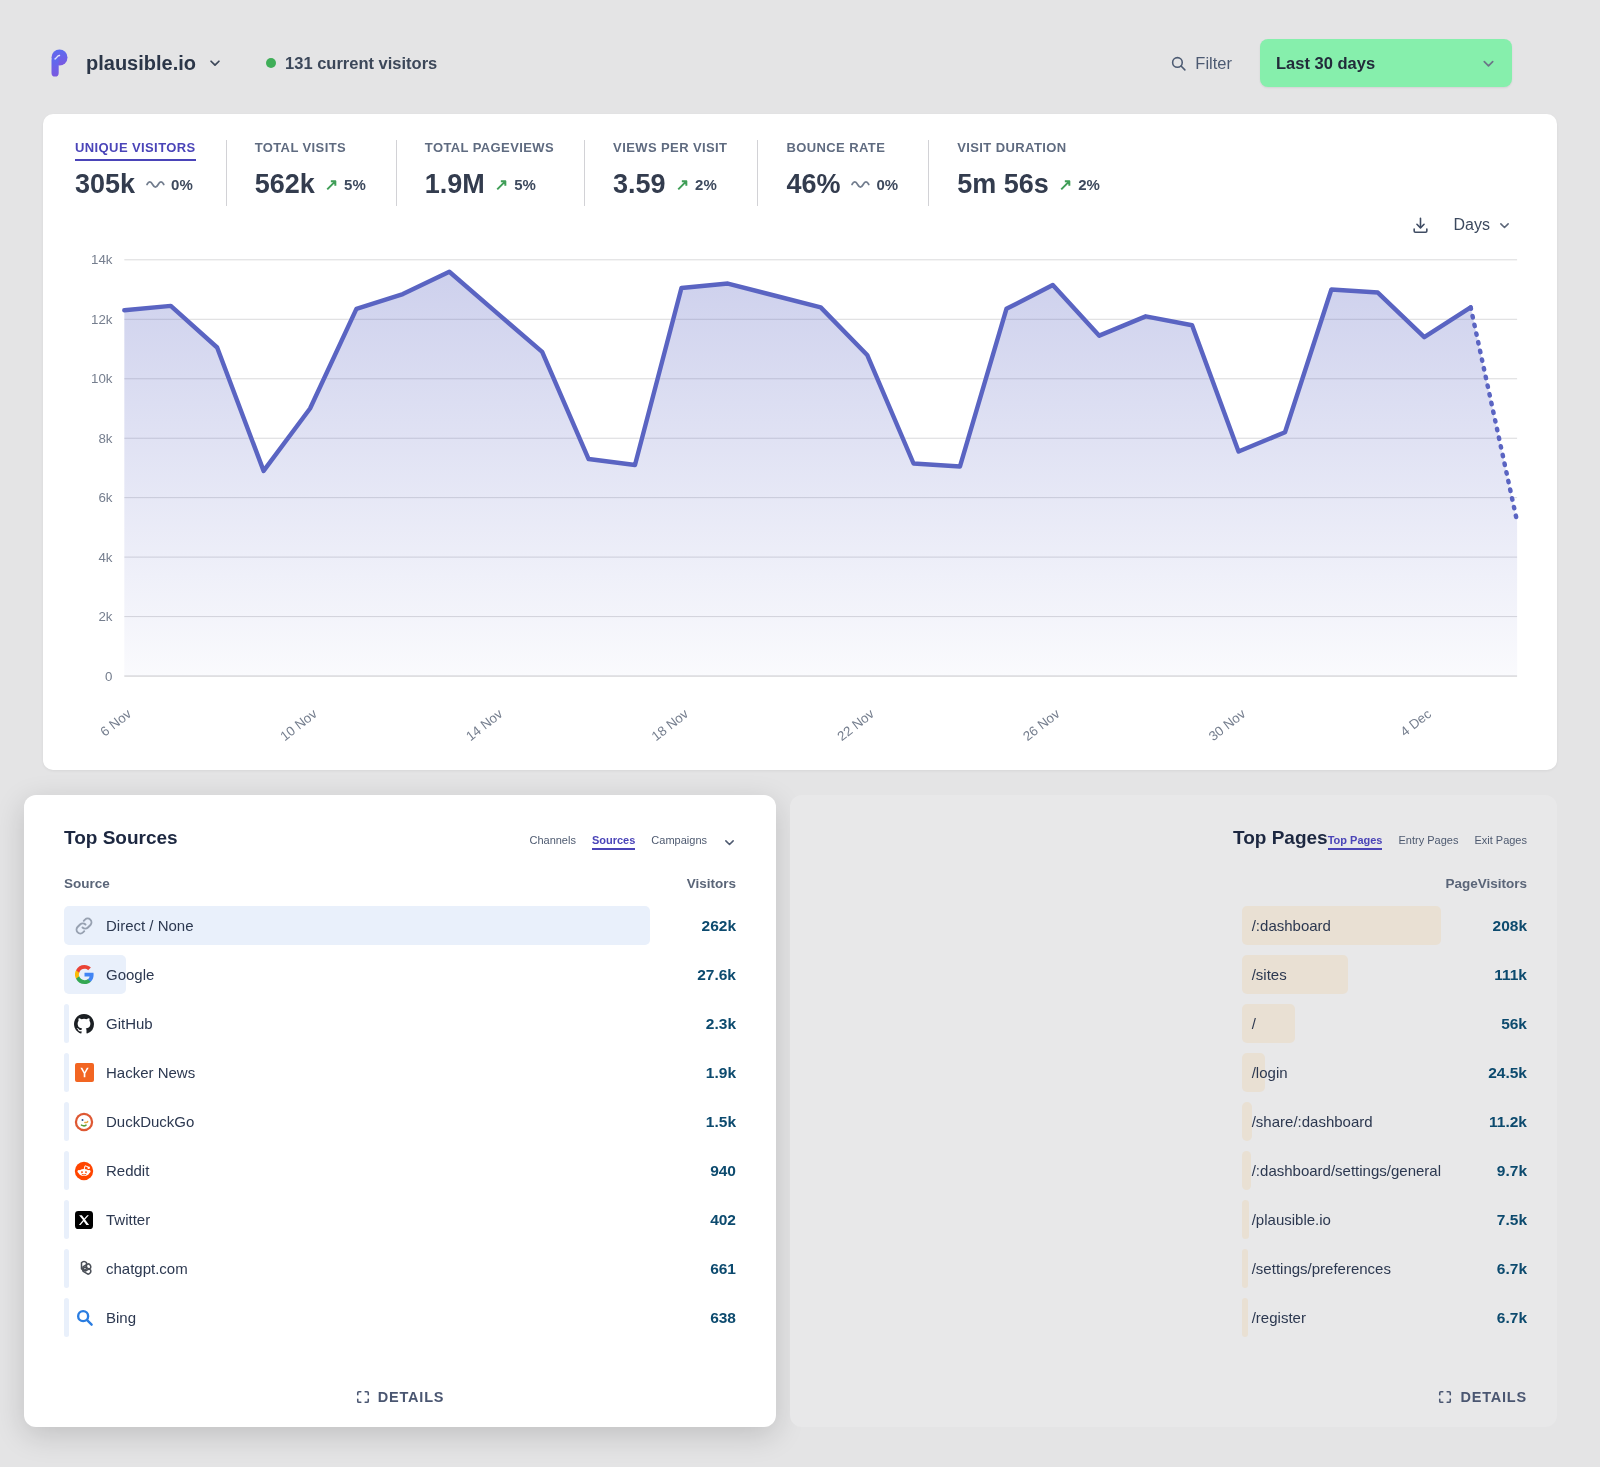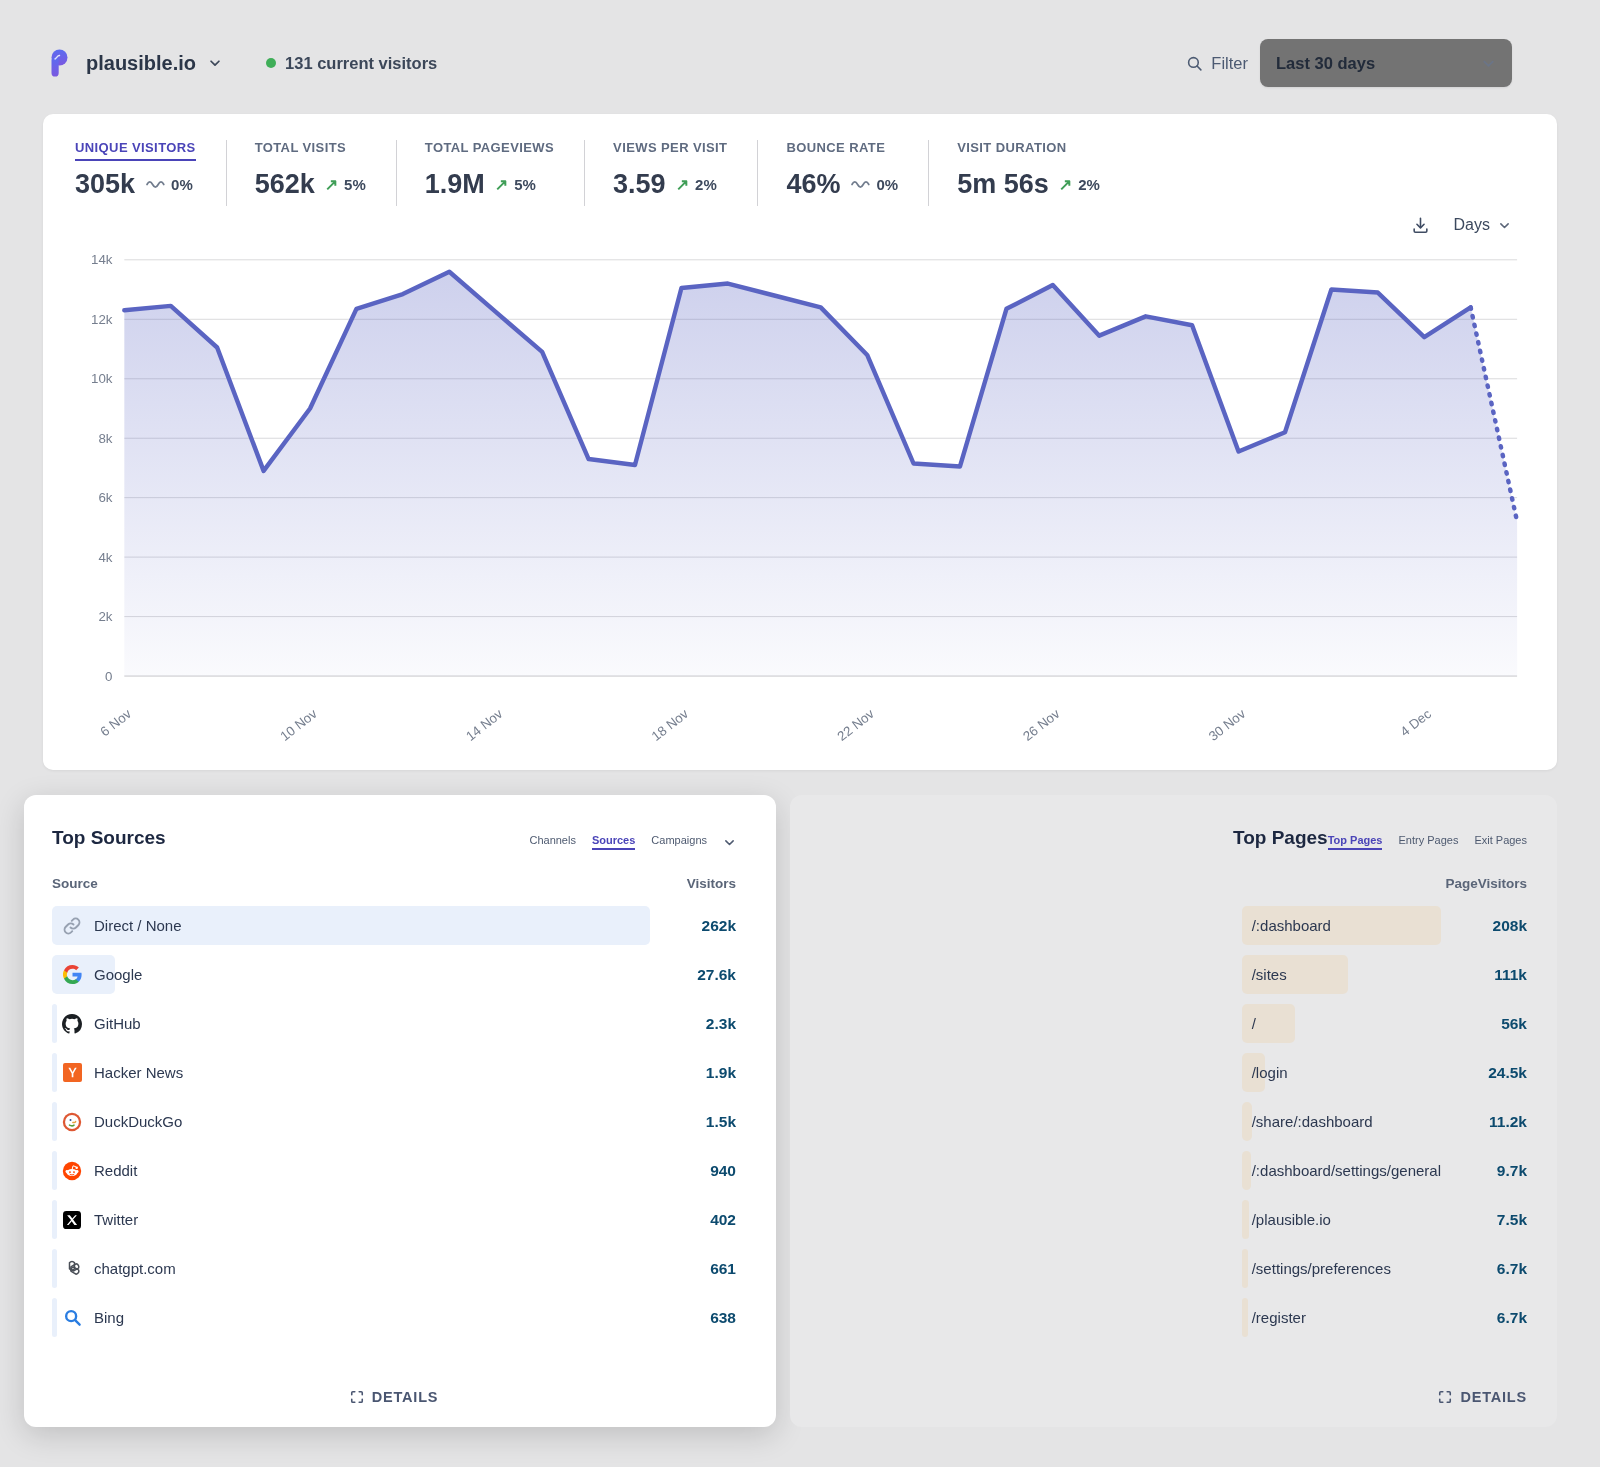--- a/index.html
+++ b/index.html
@@ -15,24 +15,24 @@
     height:58px; margin:34px 88px 0 44px;
     display:flex; align-items:center; justify-content:space-between;
   }
   .topbar-left { display:flex; align-items:center; gap:14px; }
   .site-switcher { display:flex; align-items:center; gap:12px; cursor:pointer; }
   .site-name { font-size:20px; font-weight:700; color:#2b3648; }
   .chev { display:inline-flex; }
   .live { display:flex; align-items:center; gap:9px; margin-left:30px; }
   .live-dot { width:10px; height:10px; border-radius:50%; background:#3fae58; }
   .live-text { font-size:16.5px; font-weight:600; color:#3c4759; }
-  .topbar-right { display:flex; gap:12px; }
+  .topbar-right { display:flex; gap:28px; }
   .filter-btn { display:flex; align-items:center; gap:8px; font-size:16.5px; color:#4c5a72; cursor:pointer; }
   .range-btn {
-    width:252px; height:48px; background:#737373; border-radius:8px;
+    width:252px; height:48px; background:#86efac; border-radius:8px;
     display:flex; align-items:center; justify-content:space-between;
     padding:0 16px; box-shadow:0 1px 2px rgba(0,0,0,.08); cursor:pointer;
   }
   .range-label { font-size:16.5px; font-weight:600; color:#222b3a; }
   
   .chart-card {
     margin:22px 43px 0 43px; background:#ffffff; border-radius:10px;
     box-shadow:0 1px 3px rgba(0,0,0,.06);
     padding:26px 32px 6px 32px; height:656px;
   }
@@ -51,21 +51,21 @@
   .trend.up { color:#3f9e57; font-size:16px; font-weight:700; }
   .trend-pct { font-size:15px; font-weight:600; color:#3e4a5e; margin-left:-4px; }
   .export-row { display:flex; align-items:center; justify-content:flex-end; gap:24px; height:34px; margin-top:2px; padding-right:14px; }
   .dl-btn { display:inline-flex; cursor:pointer; }
   .interval-btn { display:flex; align-items:center; gap:8px; cursor:pointer; font-size:16px; color:#3c495e; }
   .chart-wrap { margin-top:4px; }
   .chart-wrap svg { display:block; width:100%; height:auto; }
   
   .bottom { display:flex; margin:25px 43px 0 24px; gap:14px; }
   .panel { border-radius:12px; height:632px; display:flex; flex-direction:column; }
-  .panel-sources { width:752px; background:#ffffff; box-shadow:0 8px 30px rgba(0,0,0,.16); padding:32px 40px 14px 28px; }
+  .panel-sources { width:752px; background:#ffffff; box-shadow:0 8px 30px rgba(0,0,0,.16); padding:32px 40px 14px 40px; }
   .panel-pages { flex:1; background:#e8e8e9; padding:32px 30px 14px 28px;align-items:flex-end; }
   .panel-head { display:flex; align-items:baseline; justify-content:space-between; }
   .panel-title { font-size:19px; font-weight:700; color:#1c2740; }
   .panel-tabs { display:flex; align-items:center; gap:16px; }
   .ptab { font-size:11px; color:#4e5a70; cursor:pointer; white-space:nowrap; padding-bottom:2px; border-bottom:2px solid transparent; }
   .ptab.active { color:#4a44b8; font-weight:700; border-bottom-color:#4a44b8; }
   .cols { display:flex; justify-content:space-between; margin:26px 0 10px 0; }
   .col-h { font-size:13.5px; font-weight:700; color:#5a6578; }
   .rowlist { display:flex; flex-direction:column; }
   .lrow { display:flex; align-items:center; height:49px; cursor:pointer; }

